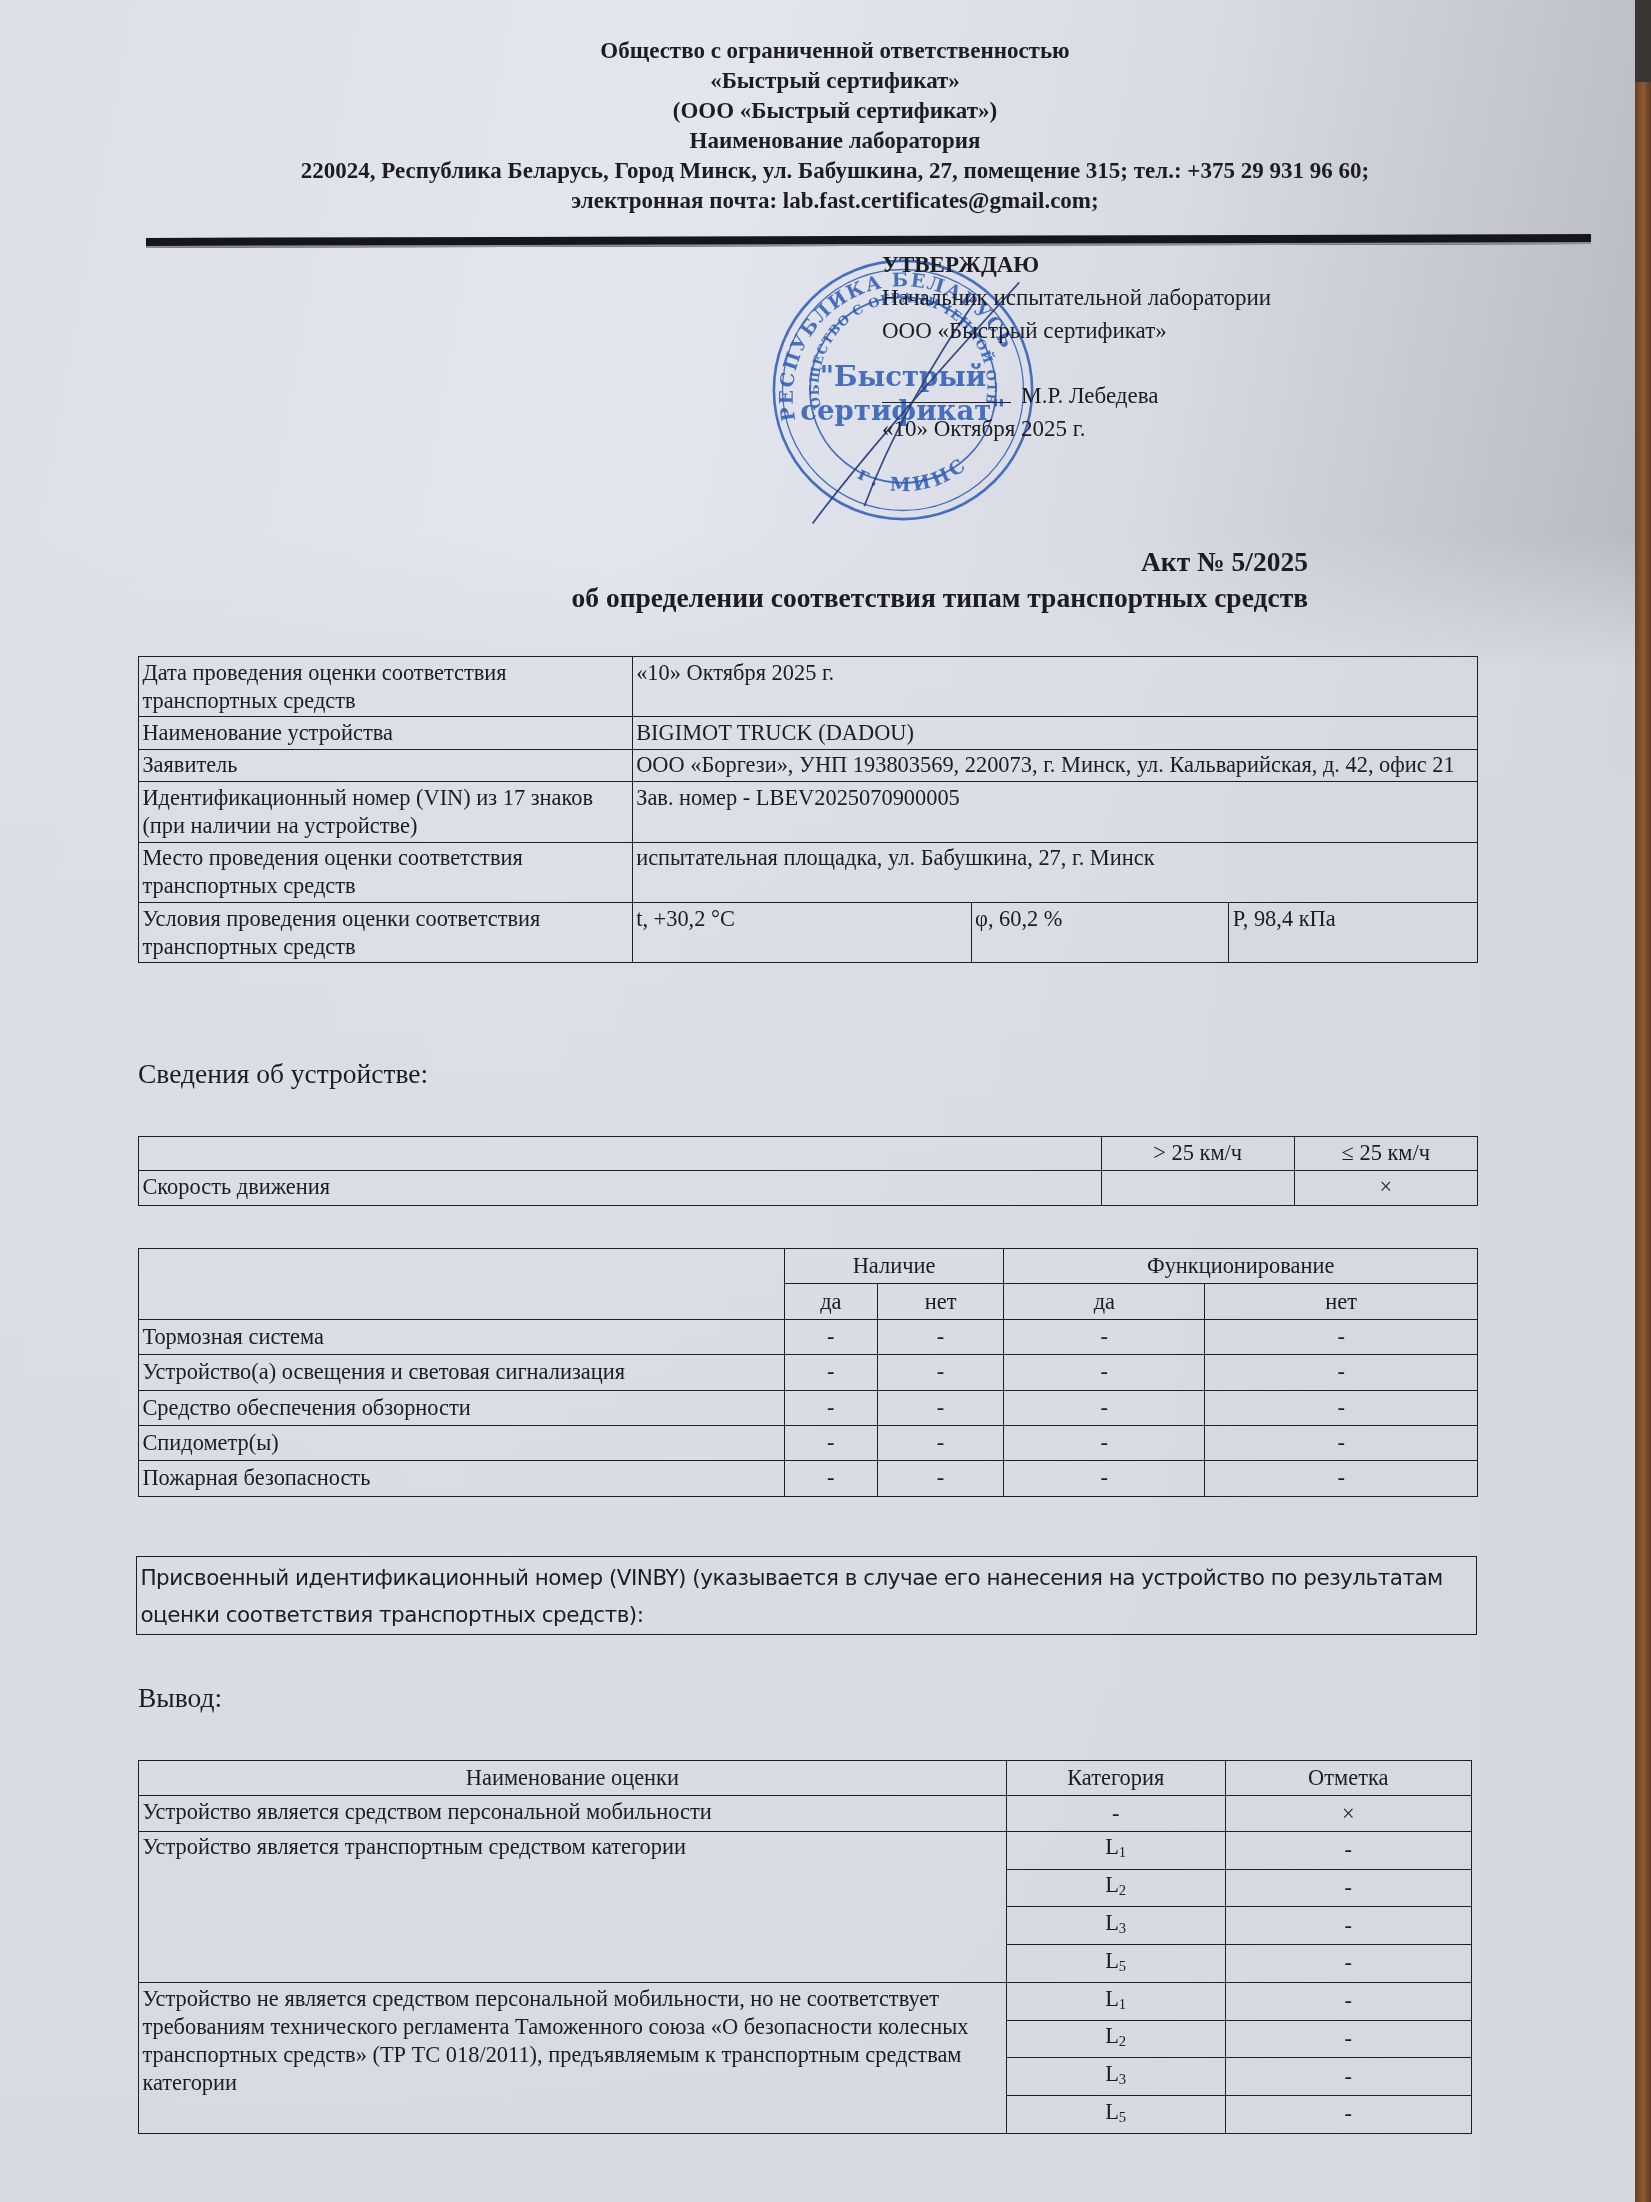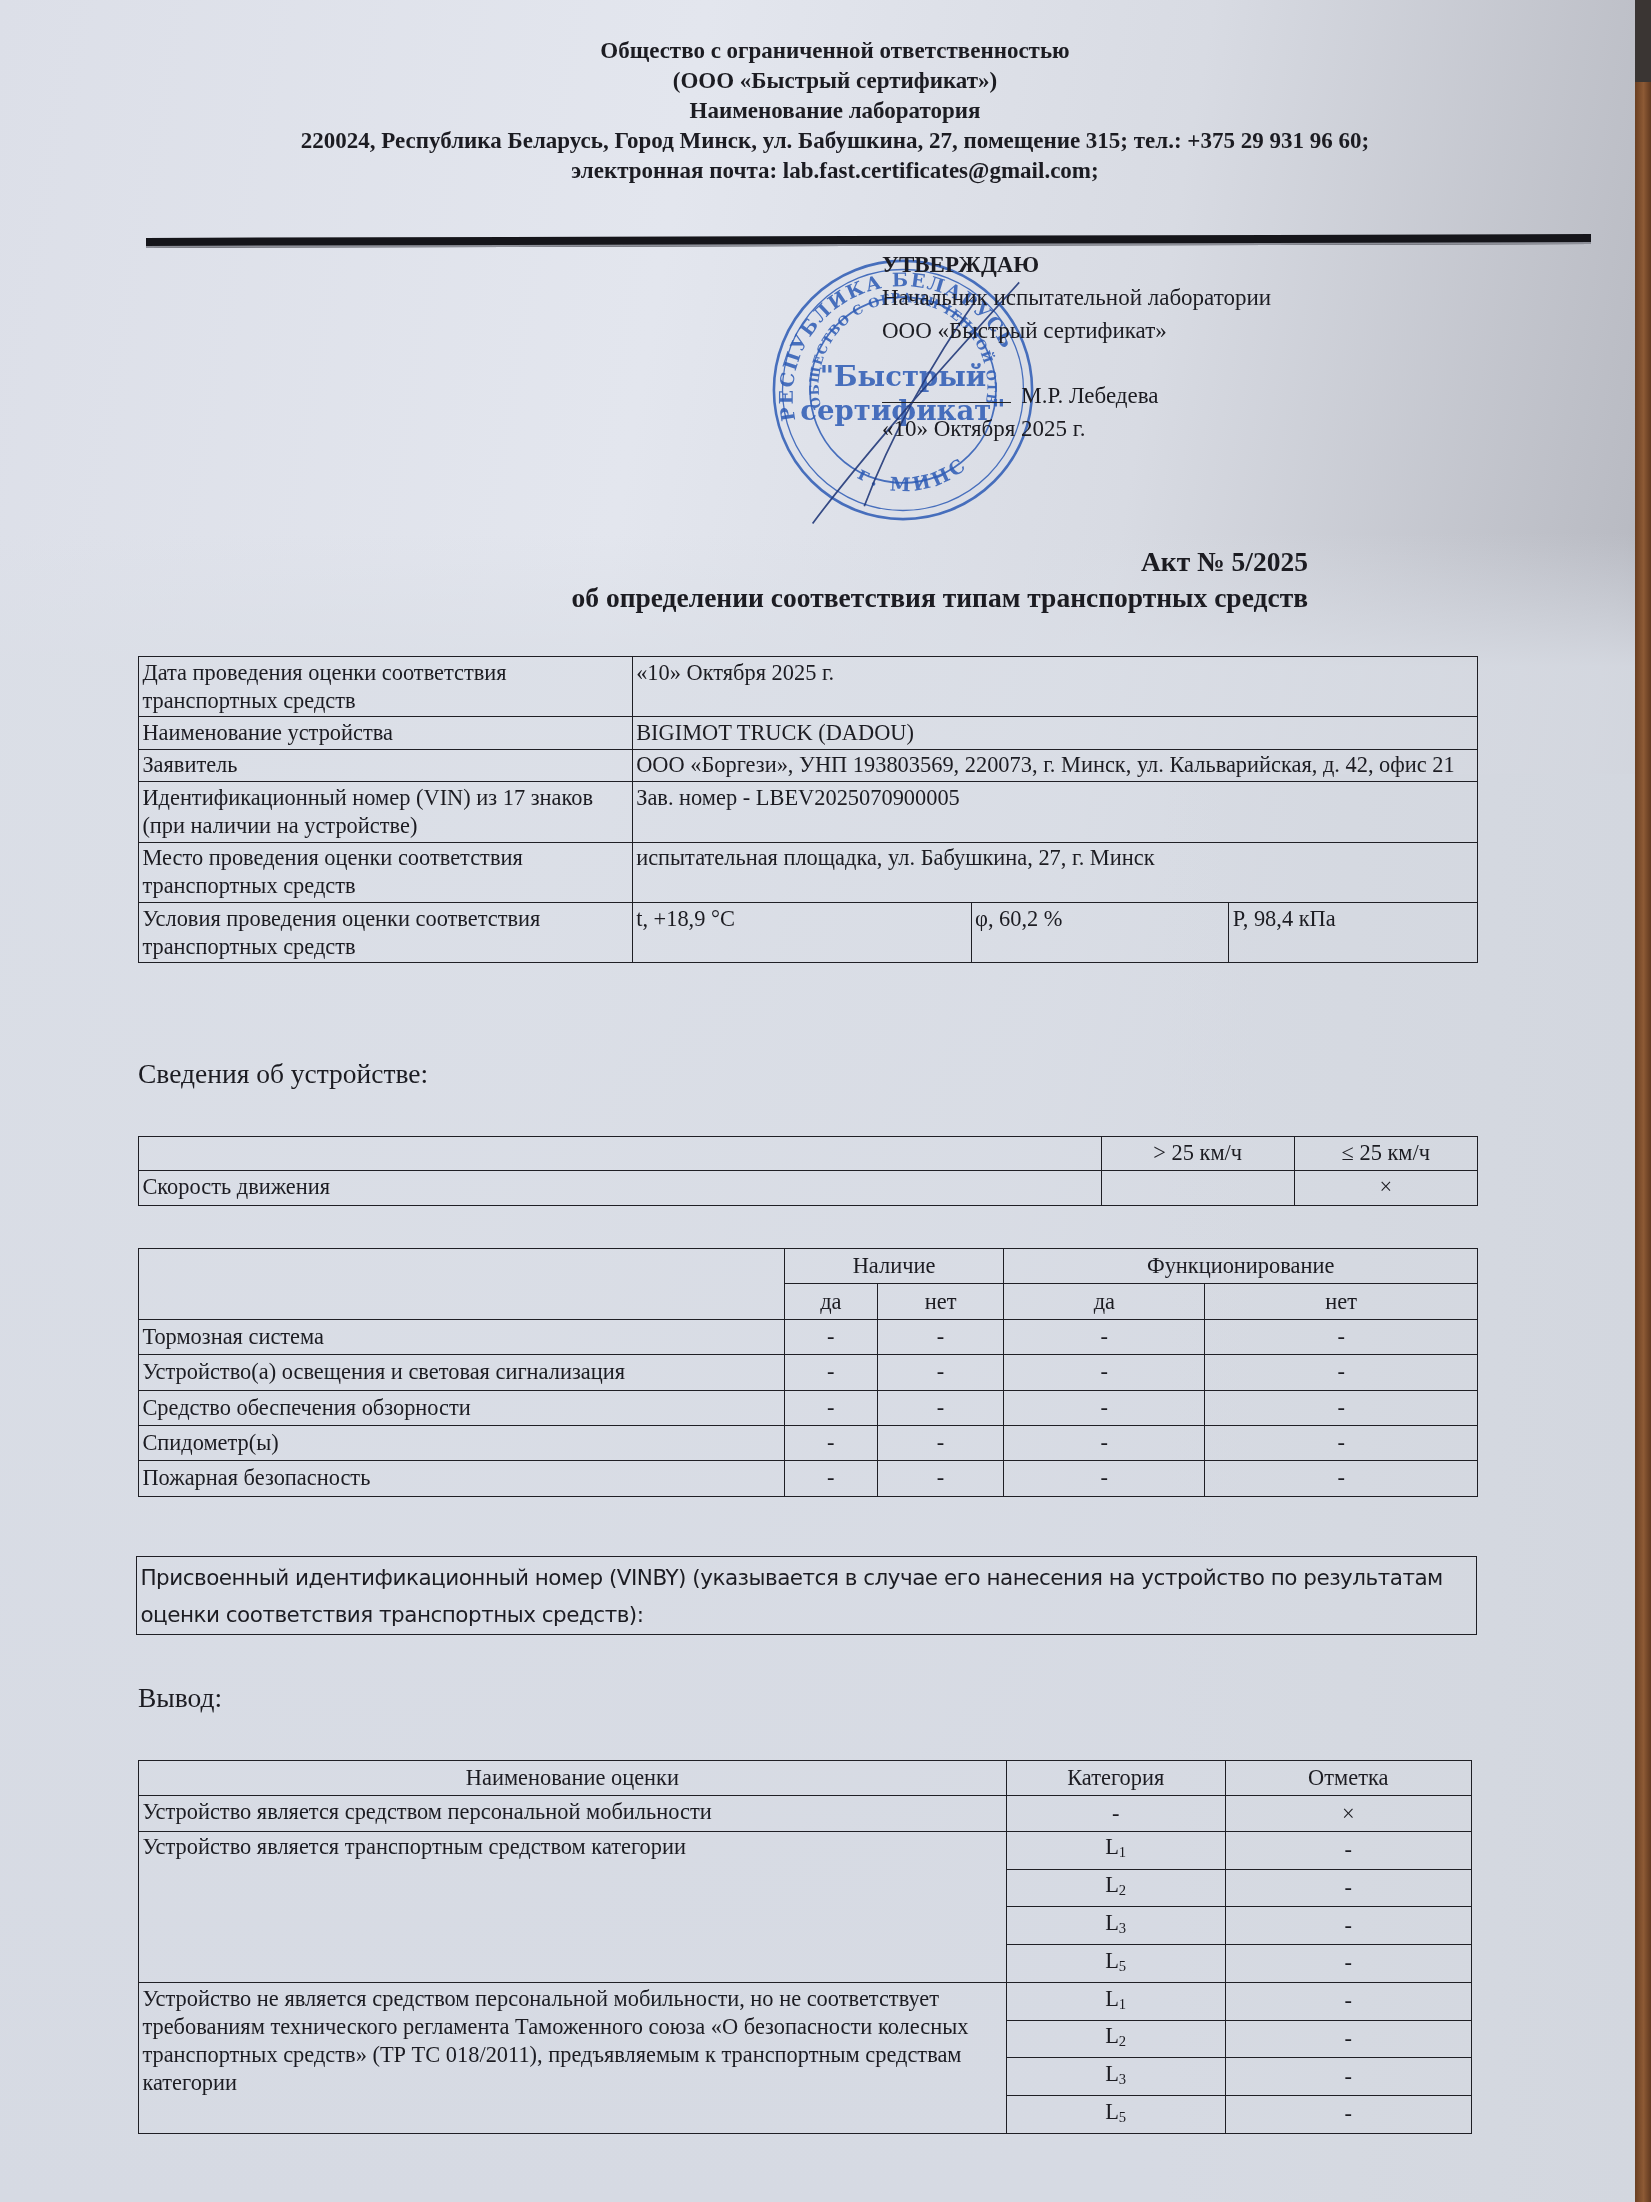--- a/index.html
+++ b/index.html
@@ -55,20 +55,21 @@
 
 <div class="wood"></div>
 <div class="paper"></div>
 <div class="paper-lower"></div>
 <div class="paper-right-lower"></div>
 
 <div class="content">
 
   <div class="header">
     <div>Общество с ограниченной ответственностью</div>
+    <div>«Быстрый сертификат»</div>
     <div>(ООО «Быстрый сертификат»)</div>
     <div>Наименование лаборатория</div>
     <div style="white-space:nowrap;">220024, Республика Беларусь, Город Минск, ул. Бабушкина, 27, помещение 315; тел.: +375 29 931 96 60;</div>
     <div>электронная почта: lab.fast.certificates@gmail.com;</div>
   </div>
   <div class="header-rule"></div>
 
   <svg class="stamp" viewBox="0 0 330 330">
     <g fill="none" stroke="#2d5bb5" stroke-width="3" opacity="0.85">
       <circle cx="165" cy="165" r="150"></circle>
@@ -125,21 +126,21 @@
     <tr>
       <td class="lbl">Идентификационный номер (VIN) из 17 знаков (при наличии на устройстве)</td>
       <td colspan="3">Зав. номер - LBEV2025070900005</td>
     </tr>
     <tr>
       <td class="lbl">Место проведения оценки соответствия транспортных средств</td>
       <td colspan="3">испытательная площадка, ул. Бабушкина, 27, г. Минск</td>
     </tr>
     <tr>
       <td class="lbl">Условия проведения оценки соответствия транспортных средств</td>
-      <td style="width:331px">t, +18,9 °C</td>
+      <td style="width:331px">t, +30,2 °C</td>
       <td style="width:250px">φ, 60,2 %</td>
       <td>P, 98,4 кПа</td>
     </tr>
   </tbody>
     </table>
 
   <div class="section-label" style="top:1058px;">Сведения об устройстве:</div>
 
   <table class="t2">
     <tbody>

